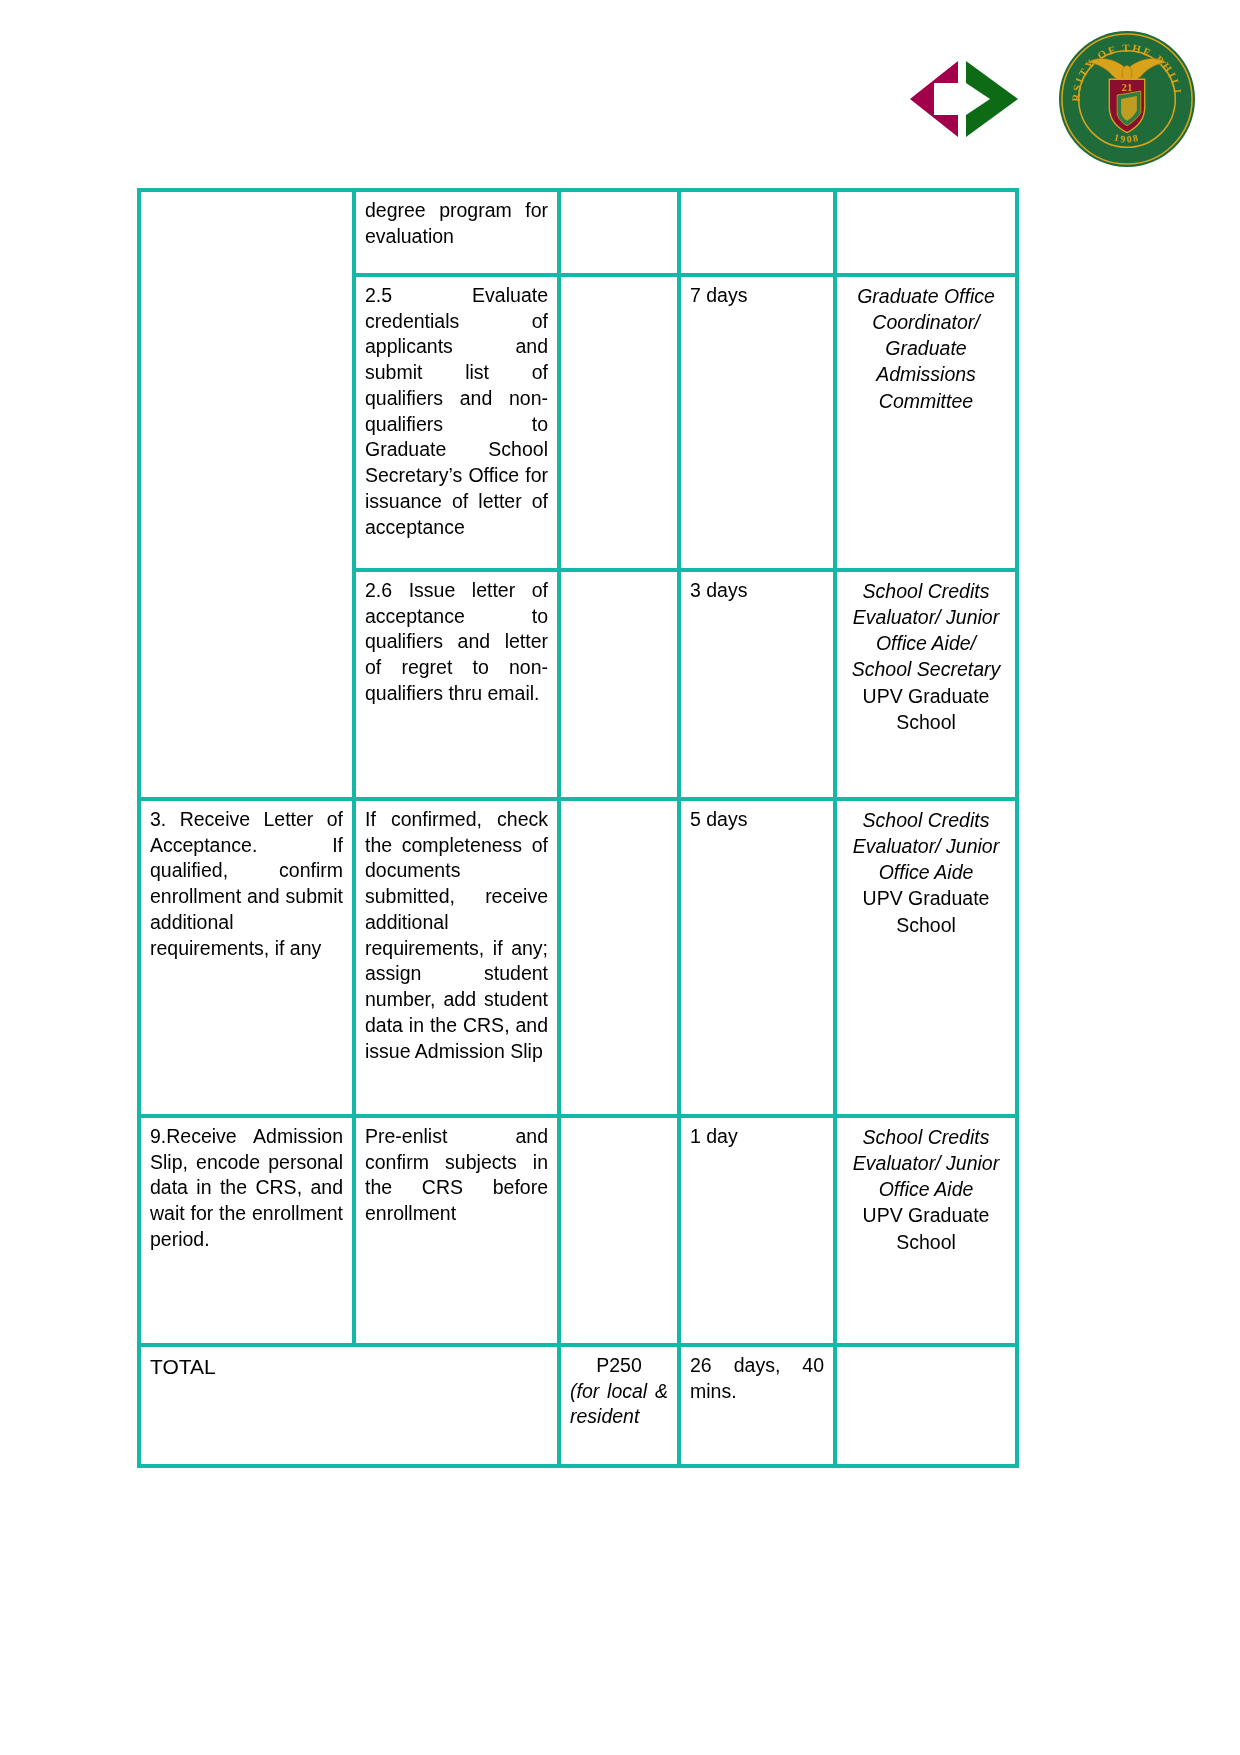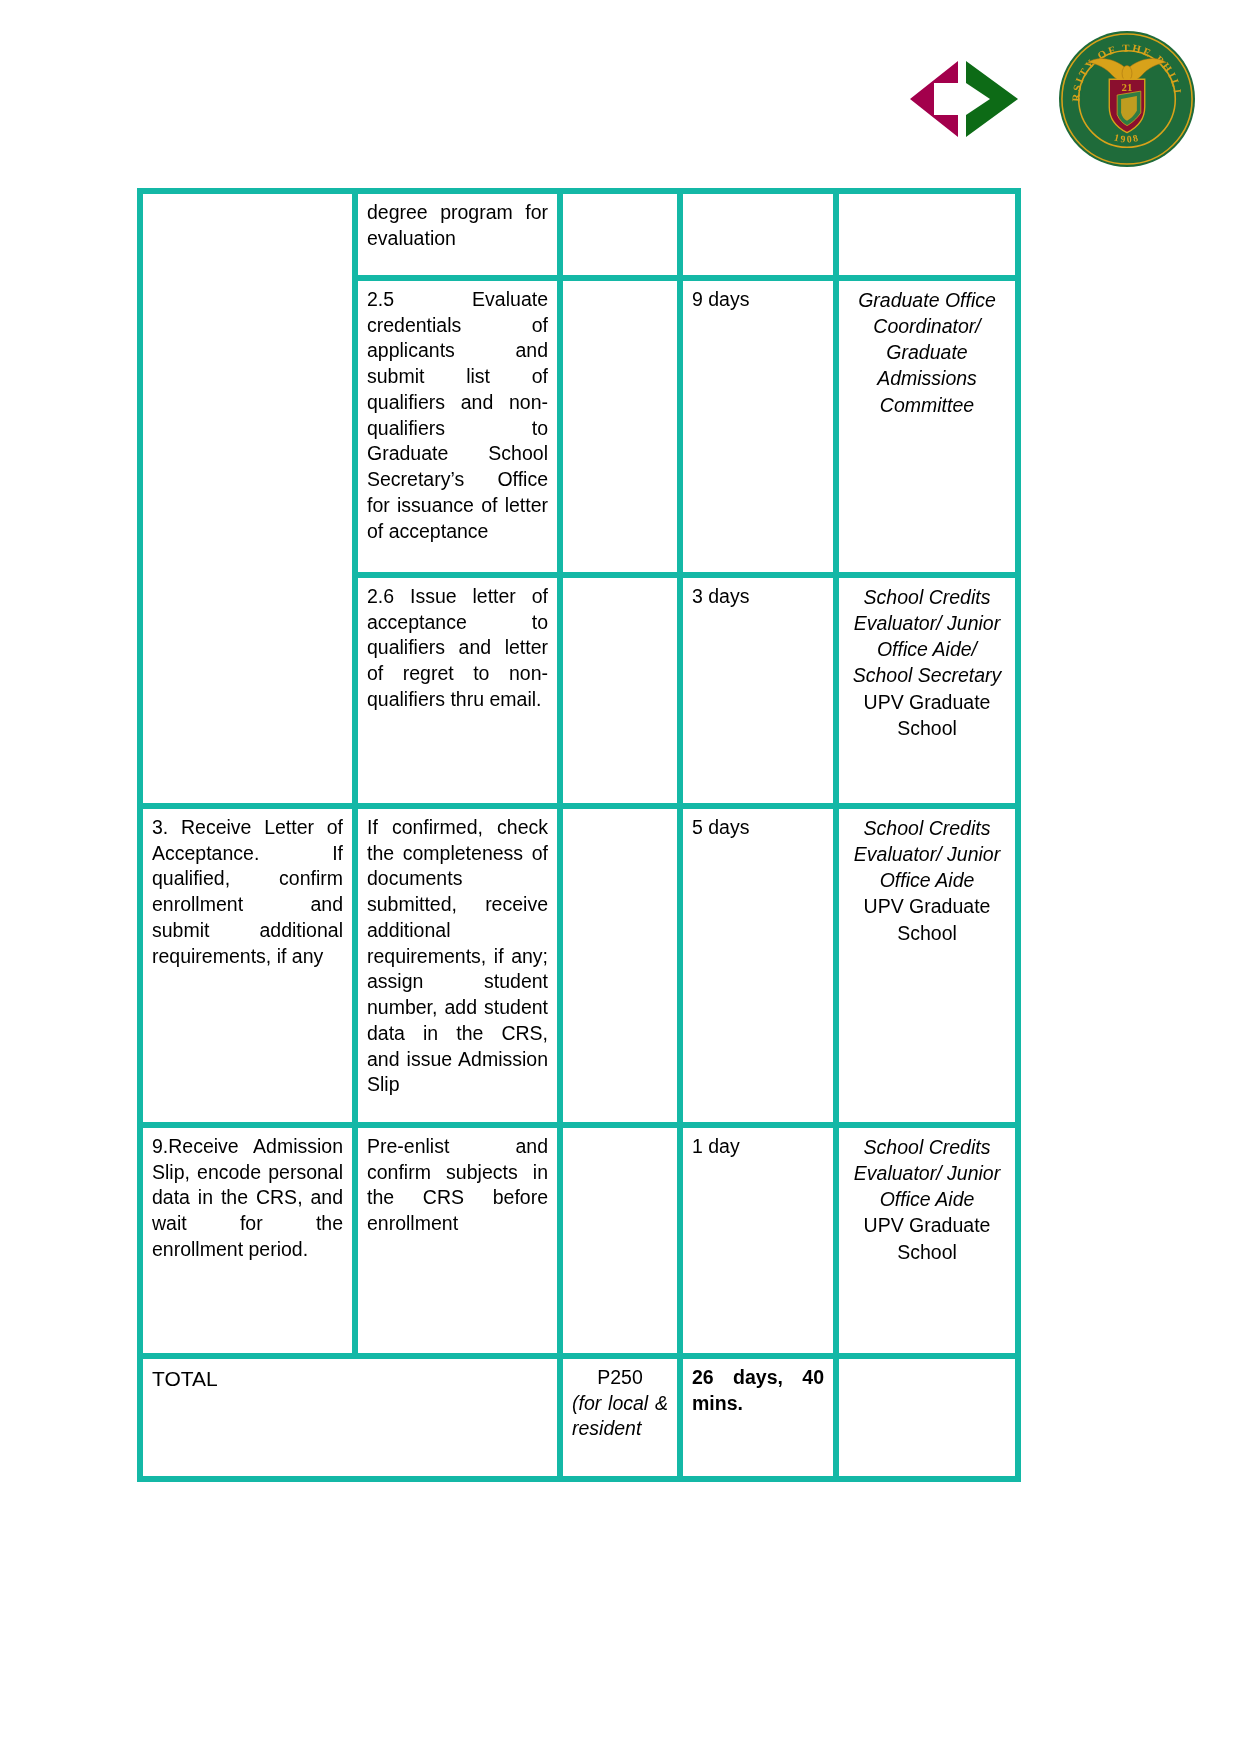--- a/index.html
+++ b/index.html
@@ -53,21 +53,21 @@
 
   table.cc-table {
     border-collapse: collapse;
     table-layout: fixed;
     width: 878px;
     font-size: 19.5px;
     line-height: 1.32;
   }
 
   table.cc-table td {
-    border: 6px solid #14b8a6;
+    border: 4px solid #14b8a6;
     vertical-align: top;
     padding: 6px 9px 7px 9px;
   }
 
   
   col.c-step   { width: 215px; }
   col.c-action { width: 205px; }
   col.c-fees   { width: 120px; }
   col.c-time   { width: 156px; }
   col.c-person { width: 182px; }
@@ -84,21 +84,21 @@
   .person-role { font-style: italic; display: block; }
   .person-org  { font-style: normal; display: block; text-align: center; }
 
   .total-label {
     font-weight: normal;
     font-size: 21px;
     text-align: left;
   }
   .fee-amount { display: block; text-align: center; }
   .fee-note   { display: block; font-style: italic; text-align: justify; text-align-last: justify; }
-  .total-time { font-weight: bold; text-align: justify; text-align-last: justify; }
+  .total-time { font-weight: normal; text-align: justify; text-align-last: justify; }
 </style>
 </head>
 <body>
 
 <div class="page-header">
 
   <svg class="arrow-logo" viewBox="0 0 120 92" aria-hidden="true">
 
     <g fill="#a3004c">
       <path d="M54 8 L54 30 L30 30 L30 62 L54 62 L54 84 L6 46 Z"></path>
@@ -156,21 +156,21 @@
         <td rowspan="3" class="left"></td>
         <td class="just-last" style="height:68px">degree program for evaluation</td>
         <td class="left"></td>
         <td class="left"></td>
         <td class="center"></td>
       </tr>
 
       <tr>
         <td class="just-last" style="height:278px">2.5 Evaluate credentials of applicants and submit list of qualifiers and non-qualifiers to Graduate School Secretary’s Office for issuance of letter of acceptance</td>
         <td class="left"></td>
-        <td class="left">9 days</td>
+        <td class="left">7 days</td>
         <td class="person-cell">
           <span class="person-role">Graduate Office Coordinator/ Graduate Admissions Committee</span>
           <span class="person-org"></span>
         </td>
       </tr>
 
       <tr>
         <td class="just-last vmid" style="height:212px">2.6 Issue letter of acceptance to qualifiers and letter of regret to non-qualifiers thru email.</td>
         <td class="left"></td>
         <td class="left">3 days</td>

